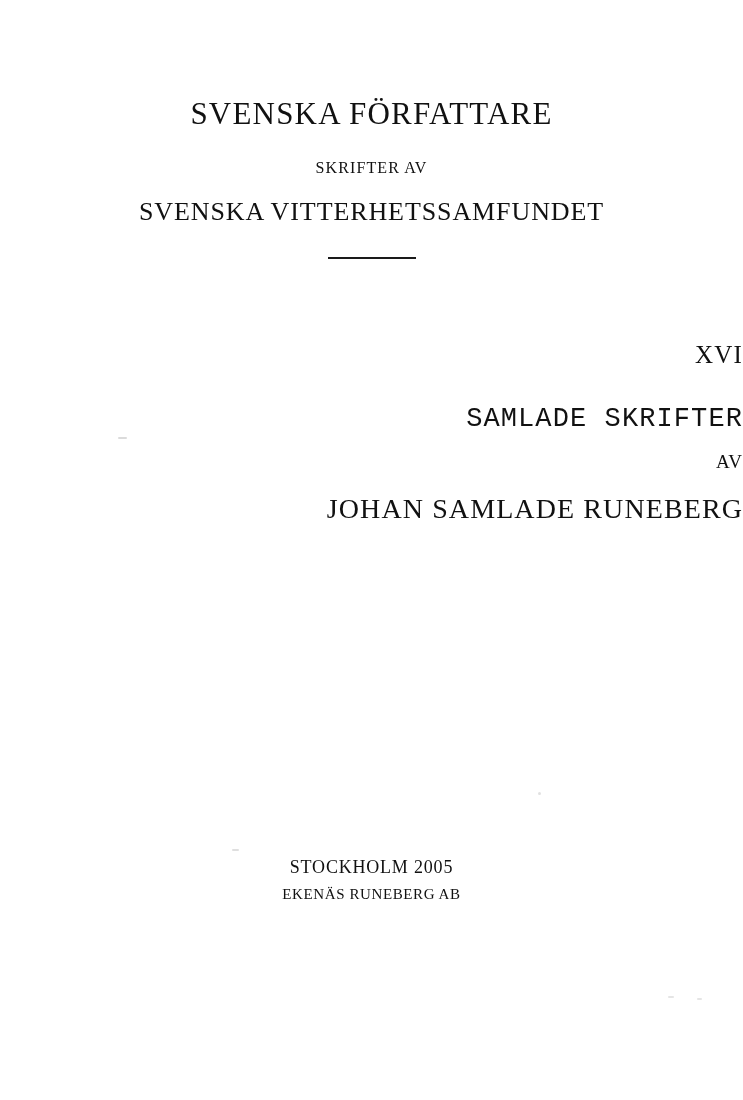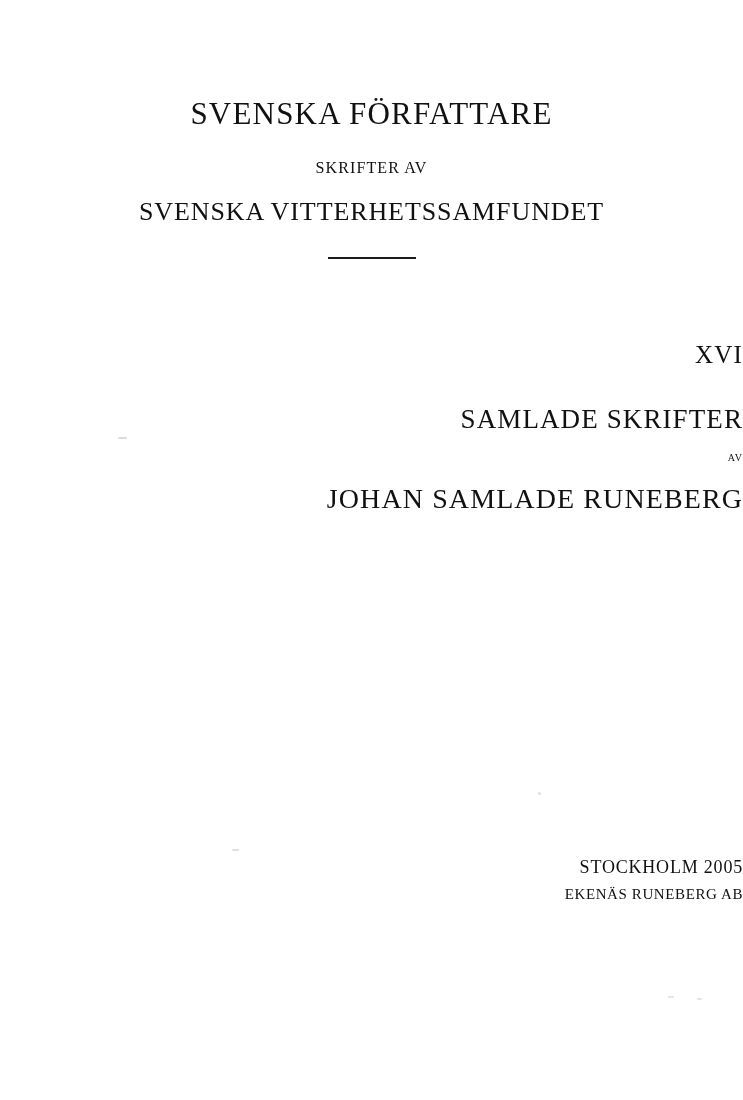--- a/index.html
+++ b/index.html
@@ -73,42 +73,43 @@
     font-size: 25px;
     letter-spacing: 1.2px;
     margin: 0;
   }
 
   .work-title {
     font-size: 27px;
     letter-spacing: 1.1px;
     margin: 0;
     padding-top: 35px;
+    font-family: Liberation Mono, monospace;
   }
 
   .work-by {
-    font-size: 10px;
+    font-size: 19px;
     letter-spacing: 1px;
     margin: 0;
     padding-top: 17px;
   }
 
   .author-name {
     font-size: 28px;
     letter-spacing: 1.1px;
     margin: 0;
     padding-top: 20px;
   }
 
   .imprint-block {
     position: absolute;
     left: 0;
     right: 0;
     top: 857px;
-    text-align: right;
+    text-align: center;
   }
 
   .imprint-place {
     font-size: 18px;
     letter-spacing: 0.8px;
     margin: 0;
   }
 
   .imprint-printer {
     font-size: 15px;

